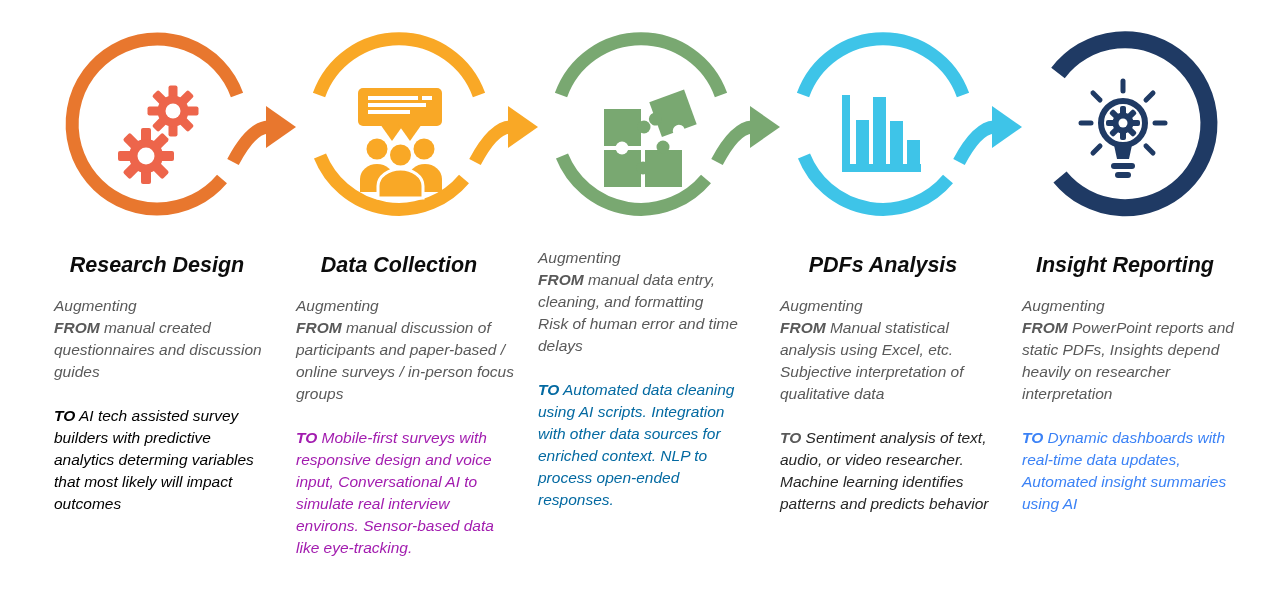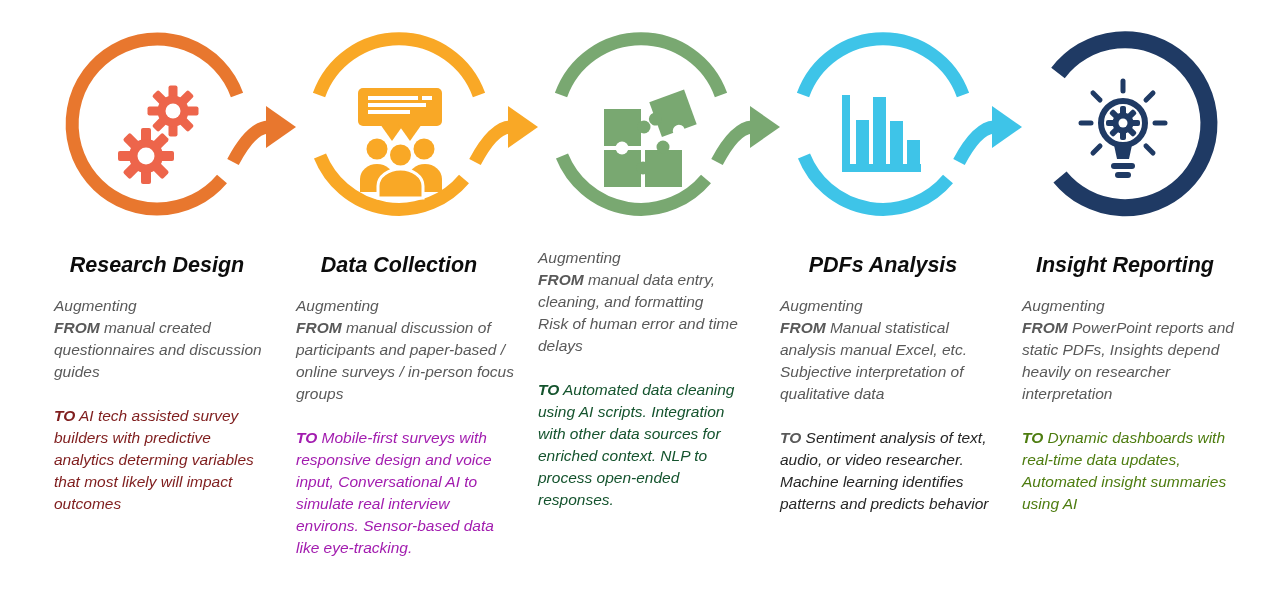--- a/index.html
+++ b/index.html
@@ -58,21 +58,21 @@
 
     <g fill="#E8772E">
       <path d="M 197 162 Q 215 128 232 127" fill="none" stroke="#E8772E" stroke-width="13"></path>
       <polygon points="230,106 230,148 260,127"></polygon>
     </g>
     </svg>
     <h2 class="title">Research Design</h2>
     <div class="body">
         <p class="para" style="color:#595959"><span>Augmenting
 </span><b>FROM</b><span> manual created questionnaires and discussion guides</span></p>
-        <p class="para" style="color:#7f1d1d"><b>TO</b><span> AI tech assisted survey builders with predictive analytics determing variables that most likely will impact outcomes</span></p>
+        <p class="para" style="color:#000000"><b>TO</b><span> AI tech assisted survey builders with predictive analytics determing variables that most likely will impact outcomes</span></p>
       </div>
   </div>
   <div class="stage">
     <svg class="graphic" viewBox="0 0 242 230" xmlns="http://www.w3.org/2000/svg">
       <path d="M 41 95 A 85 85 0 0 1 201 95" fill="none" stroke="#F9A826" stroke-width="13"></path>
         <path d="M 186 179 A 85 85 0 0 1 42 156" fill="none" stroke="#F9A826" stroke-width="13"></path>
       <g>
     <g fill="#F9A826">
       <rect x="80" y="88" width="84" height="38" rx="5"></rect>
       <polygon points="102,124 114,141 126,124"></polygon>
@@ -125,21 +125,21 @@
 
     <g fill="#79A871">
       <path d="M 197 162 Q 215 128 232 127" fill="none" stroke="#79A871" stroke-width="13"></path>
       <polygon points="230,106 230,148 260,127"></polygon>
     </g>
     </svg>
     <div class="body">
         <p class="para" style="color:#595959"><span>Augmenting
 </span><b>FROM</b><span> manual data entry, cleaning, and formatting
 Risk of human error and time delays</span></p>
-        <p class="para" style="color:#14532d"><b>TO</b><span> Automated data cleaning using AI scripts. Integration with other data sources for enriched context. NLP to process open-ended responses.</span></p>
+        <p class="para" style="color:#0369a1"><b>TO</b><span> Automated data cleaning using AI scripts. Integration with other data sources for enriched context. NLP to process open-ended responses.</span></p>
       </div>
   </div>
   <div class="stage">
     <svg class="graphic" viewBox="0 0 242 230" xmlns="http://www.w3.org/2000/svg">
       <path d="M 41 95 A 85 85 0 0 1 201 95" fill="none" stroke="#3EC4E8" stroke-width="13"></path>
         <path d="M 186 179 A 85 85 0 0 1 42 156" fill="none" stroke="#3EC4E8" stroke-width="13"></path>
       <g>
     <g fill="#3EC4E8">
       <rect x="80" y="95" width="8" height="77"></rect>
       <rect x="80" y="164" width="79" height="8"></rect>
@@ -151,21 +151,21 @@
         </g>
 
     <g fill="#3EC4E8">
       <path d="M 197 162 Q 215 128 232 127" fill="none" stroke="#3EC4E8" stroke-width="13"></path>
       <polygon points="230,106 230,148 260,127"></polygon>
     </g>
     </svg>
     <h2 class="title">PDFs Analysis</h2>
     <div class="body">
         <p class="para" style="color:#595959"><span>Augmenting
-</span><b>FROM</b><span> Manual statistical analysis manual Excel, etc. Subjective interpretation of qualitative data</span></p>
+</span><b>FROM</b><span> Manual statistical analysis using Excel, etc. Subjective interpretation of qualitative data</span></p>
         <p class="para" style="color:#262626"><b style="color:#595959">TO</b><span> Sentiment analysis of text, audio, or video researcher. Machine learning identifies patterns and predicts behavior</span></p>
       </div>
   </div>
   <div class="stage">
     <svg class="graphic" viewBox="0 0 242 230" xmlns="http://www.w3.org/2000/svg">
       <path d="M 54 73 A 84 84 0 1 1 56 177" fill="none" stroke="#1F3A64" stroke-width="17"></path>
       <g>
     <g>
       <circle cx="119" cy="123" r="22" fill="none" stroke="#1F3A64" stroke-width="6"></circle>
       <g transform="translate(119,123)" fill="#1F3A64">
@@ -193,16 +193,16 @@
         <line x1="96" y1="100" x2="89" y2="93"></line>
       </g>
     </g>
         </g>
 
     </svg>
     <h2 class="title">Insight Reporting</h2>
     <div class="body">
         <p class="para" style="color:#595959"><span>Augmenting
 </span><b>FROM</b><span> PowerPoint reports and static PDFs, Insights depend heavily on researcher interpretation</span></p>
-        <p class="para" style="color:#4d7c0f"><b>TO</b><span> Dynamic dashboards with real-time data updates, Automated insight summaries using AI</span></p>
+        <p class="para" style="color:#3b82f6"><b>TO</b><span> Dynamic dashboards with real-time data updates, Automated insight summaries using AI</span></p>
       </div>
   </div>
   </div>
 
 </body></html>

